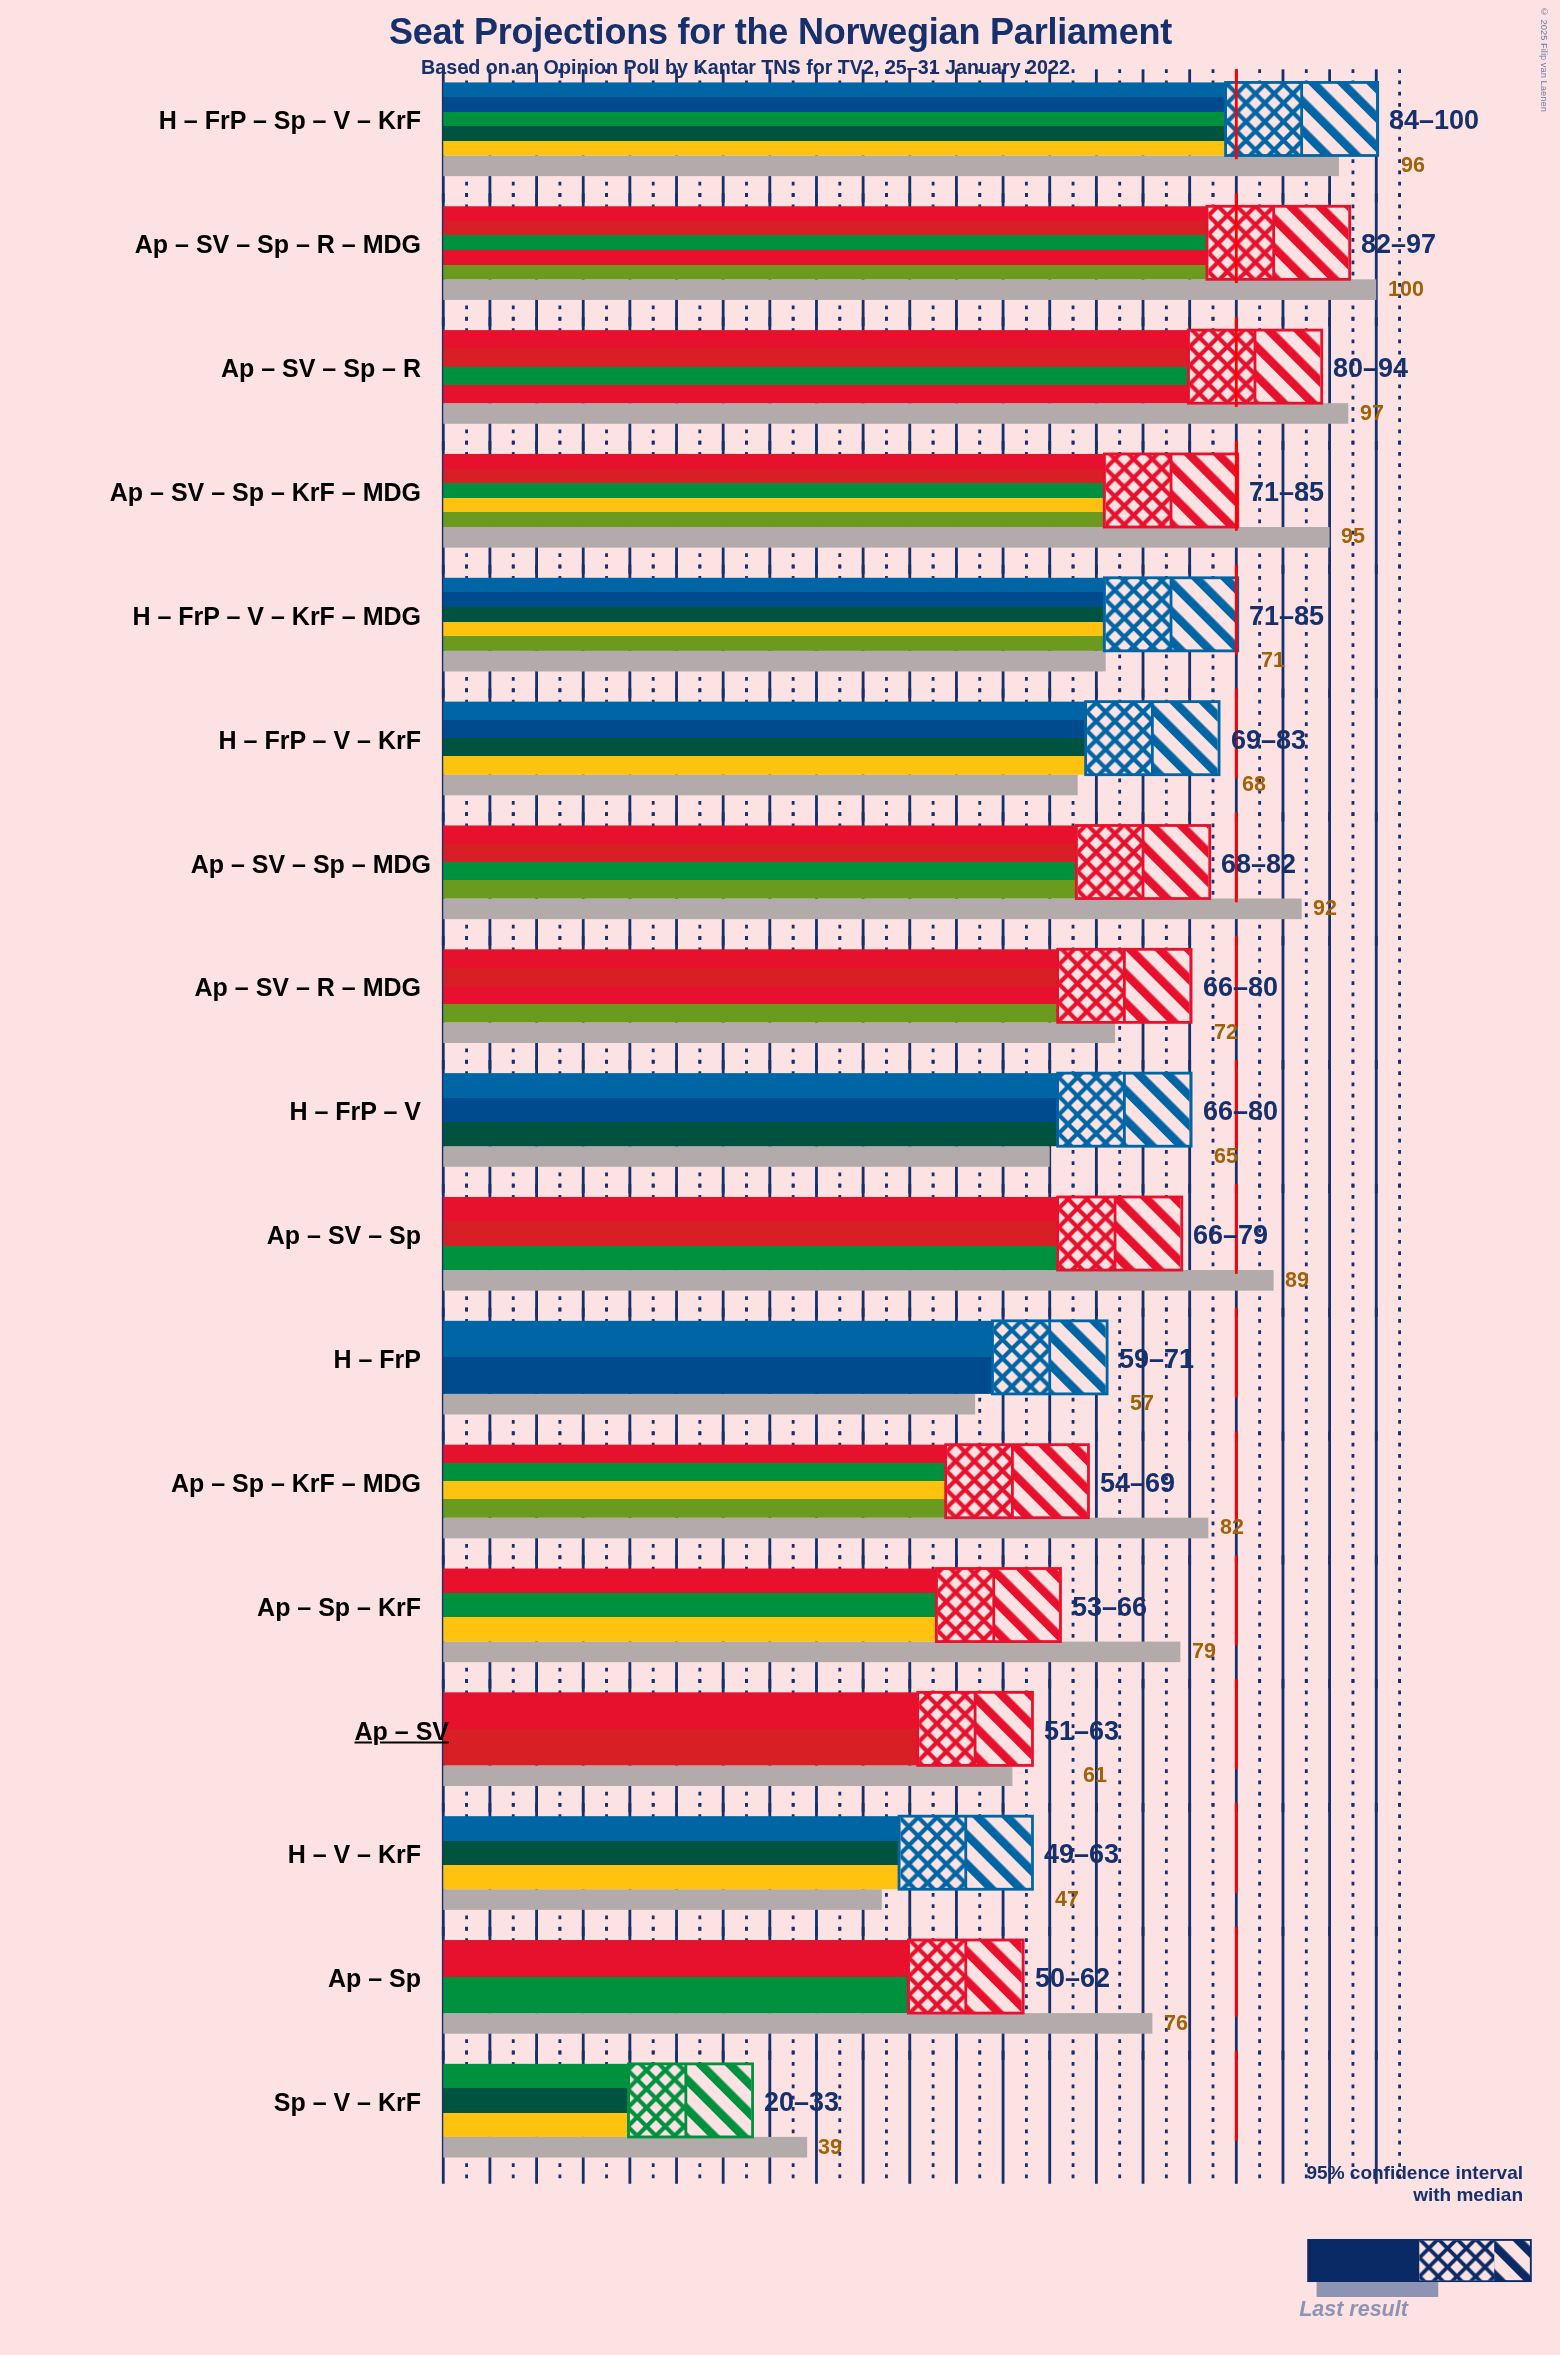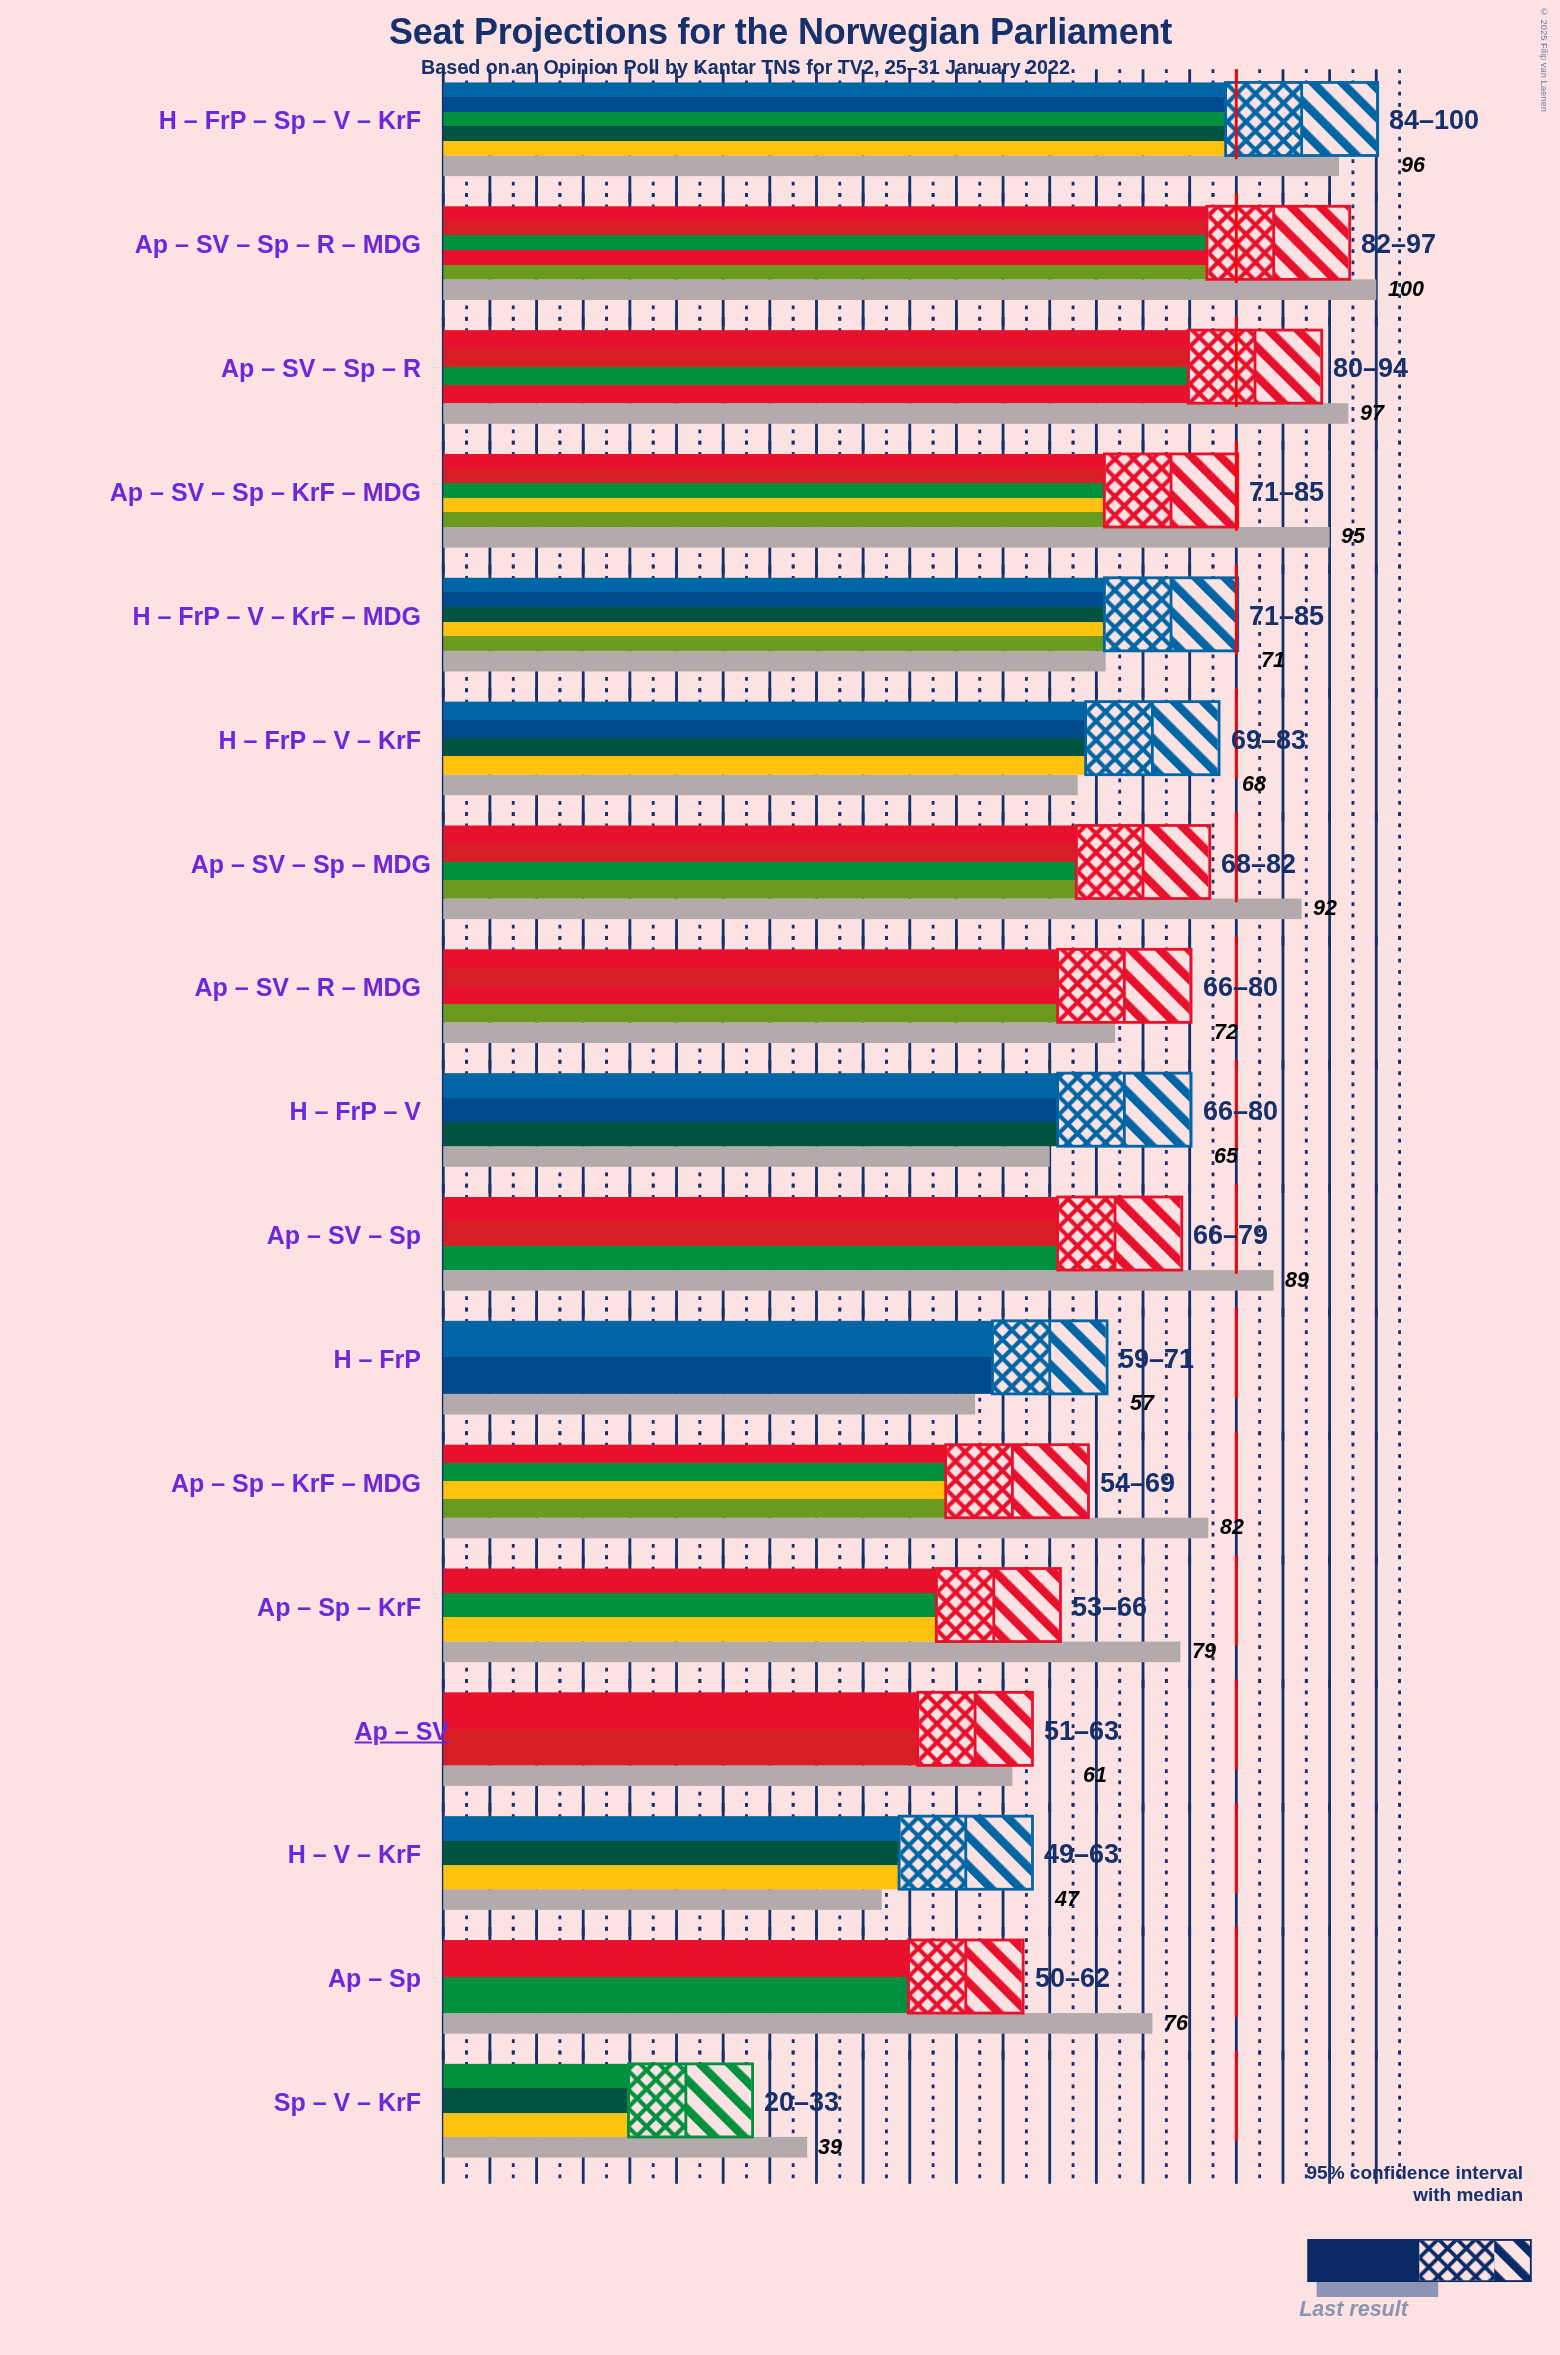--- a/index.html
+++ b/index.html
@@ -25,34 +25,34 @@
     position:absolute;top:5.6px;left:1539px;
     font-size:9.4px;color:#6E7BA8;
     writing-mode:vertical-rl;
     white-space:nowrap;
   }
   #plot{position:absolute;left:0;top:0;width:1561px;height:2355px;}
 
   .row-label{
     position:absolute;
     text-align:right;
-    font-size:25px;font-weight:bold;color:#6d28d9;
+    font-size:25px;font-weight:bold;color:#000000;
     white-space:nowrap;
     transform:translateY(-50%);
   }
   .row-label.linked{ text-decoration:underline; }
   .ci-text{
     position:absolute;
     font-size:27px;font-weight:bold;color:#15306B;
     white-space:nowrap;
     transform:translateY(-50%);
   }
   .last-text{
     position:absolute;
-    font-size:21.5px;font-style:italic;font-weight:bold;color:#000000;
+    font-size:21.5px;font-weight:bold;color:#a16207;
     white-space:nowrap;
     transform:translateY(-50%);
   }
   .legend-text{
     position:absolute;
     font-size:19px;font-weight:bold;color:#15306B;
     text-align:right;white-space:nowrap;
   }
   .legend-last{
     position:absolute;

